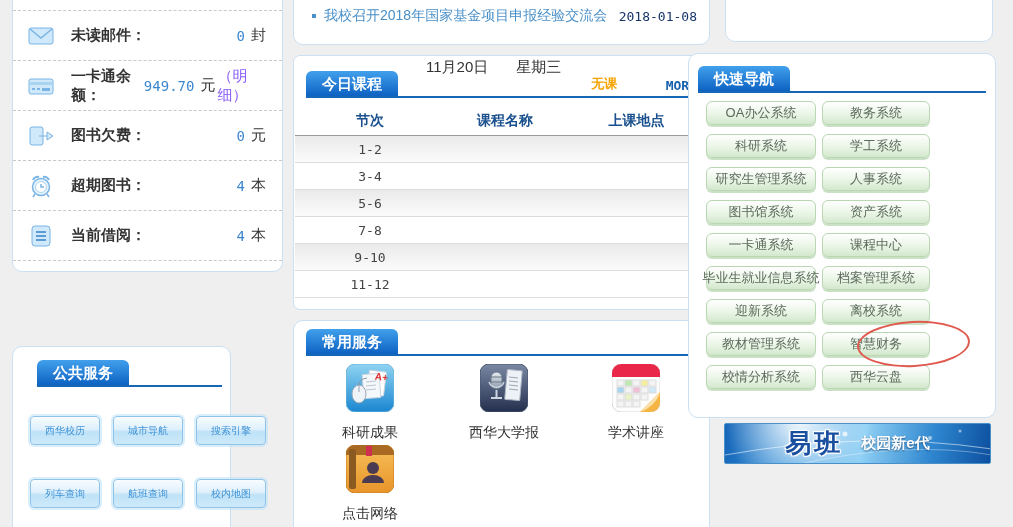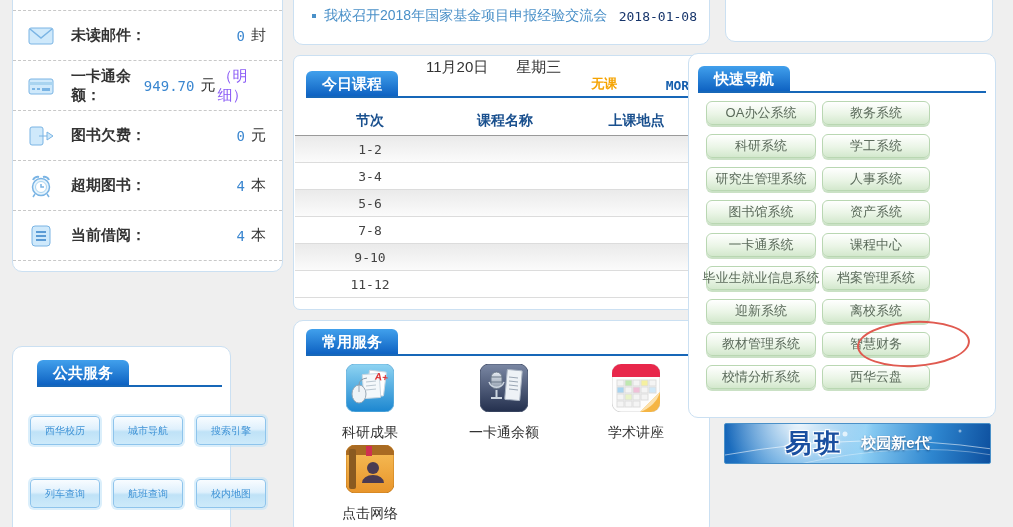--- a/index.html
+++ b/index.html
@@ -261,21 +261,21 @@
         <line x1="29" y1="17" x2="38" y2="18" stroke="#9aa6b4"></line>
         <line x1="29" y1="21" x2="38" y2="22" stroke="#9aa6b4"></line>
         <line x1="29" y1="25" x2="38" y2="26" stroke="#9aa6b4"></line>
         <rect x="11" y="8" width="11" height="17" rx="5.5" fill="url(#gSilver)" stroke="#6a7888"></rect>
         <line x1="11" y1="13" x2="22" y2="13" stroke="#6a7888"></line>
         <line x1="11" y1="18" x2="22" y2="18" stroke="#6a7888"></line>
         <path d="M9 18 a8 8 0 0 0 15 0" fill="none" stroke="#cdd6e0" stroke-width="1.5"></path>
         <line x1="16.5" y1="26" x2="16.5" y2="33" stroke="#cdd6e0" stroke-width="2"></line>
         <line x1="11" y1="34" x2="22" y2="34" stroke="#cdd6e0" stroke-width="2"></line>
       </svg>
-      <div class="lbl">一卡通余额</div>
+      <div class="lbl">西华大学报</div>
     </div>
 
     <div class="svc" style="left:290px; top:43px;">
       <svg class="icon-box" viewBox="0 0 48 48">
         <rect width="48" height="48" rx="9" fill="#fdfdfd" stroke="#d8d8d8"></rect>
         <path d="M0 9 a9 9 0 0 1 9 -9 h30 a9 9 0 0 1 9 9 v4 h-48 z" fill="#e8274b"></path>
         <g stroke="#ddd" fill="#f4f4f4">
           <rect x="5" y="16" width="7" height="6"></rect>
             <rect x="13" y="16" width="7" height="6" fill="#bfe8b0"></rect>
           <rect x="21" y="16" width="7" height="6"></rect>

